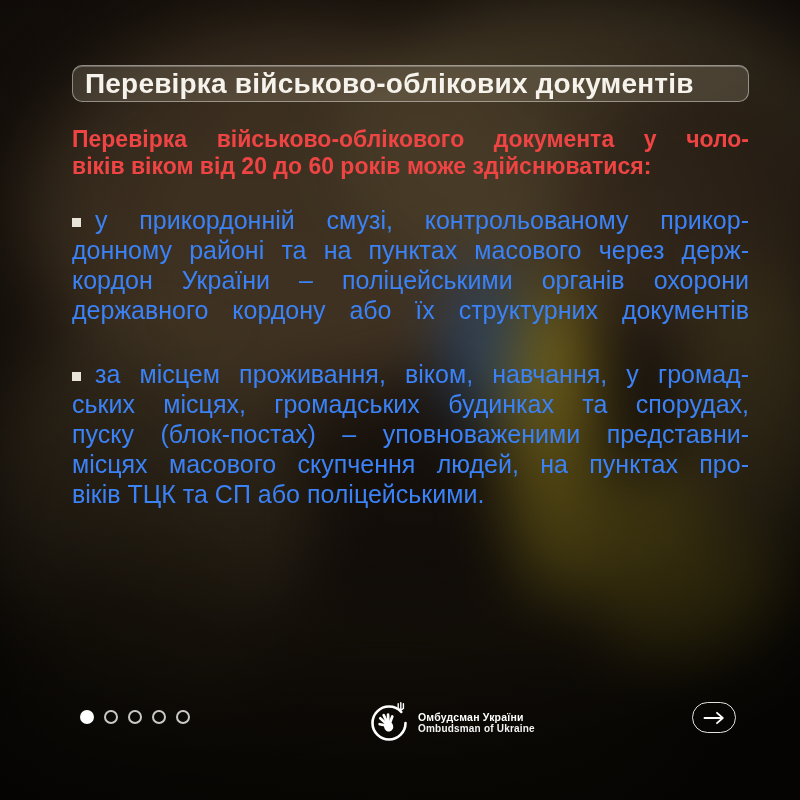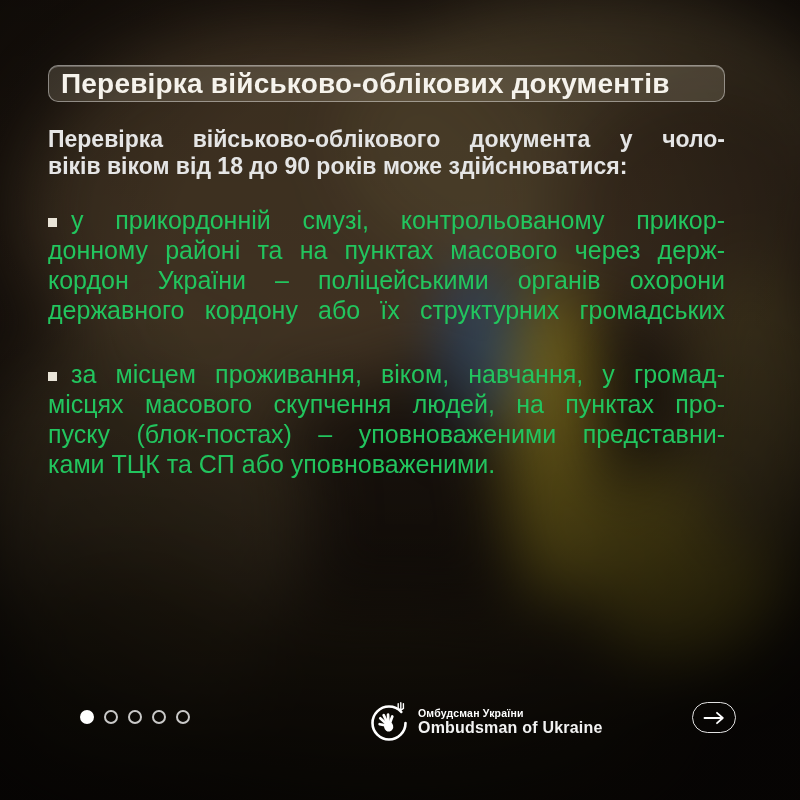--- a/index.html
+++ b/index.html
@@ -21,54 +21,54 @@
   .b8{left:720px;top:300px;width:160px;height:300px;background:#4a3d22;}
   .b9{left:150px;top:640px;width:560px;height:220px;background:#2b2113;}
   .b10{left:40px;top:600px;width:260px;height:200px;background:#352a18;}
   .vignette{
     position:absolute;inset:0;
     background:
       linear-gradient(rgba(0,0,0,.18), rgba(0,0,0,.10) 40%, rgba(0,0,0,.45) 88%),
       radial-gradient(ellipse 75% 65% at 48% 32%, rgba(0,0,0,0) 35%, rgba(0,0,0,.30) 72%, rgba(0,0,0,.62) 100%);
   }
   
-  .content{position:absolute;left:48px;top:0;width:677px;color:#dbd5c6;}
+  .content{position:absolute;left:72px;top:0;width:677px;color:#dbd5c6;}
   .title-banner{
     margin-top:65px;height:37px;box-sizing:border-box;
     display:flex;align-items:center;
     padding:0 12px;border-radius:10px;
     background:rgba(196,184,158,.20);
     border:1.5px solid rgba(255,255,255,.42);
     box-shadow:inset 0 1px 0 rgba(255,255,255,.25);
   }
   .title-banner span{
     font-size:28px;font-weight:bold;color:#f6f3ec;letter-spacing:.2px;white-space:nowrap;
   }
-  .intro{margin-top:24px;font-weight:bold;font-size:23px;line-height:27px;color:#e5e5e5;}
-  .para{margin-top:0;font-size:25px;line-height:30px;color:#22c55e;}
+  .intro{margin-top:24px;font-weight:bold;font-size:23px;line-height:27px;color:#ef4444;}
+  .para{margin-top:0;font-size:25px;line-height:30px;color:#3b82f6;}
   .para.first{margin-top:25px;}
   .para.second{margin-top:34px;}
   .line{white-space:normal;}
   .jline{text-align:justify;text-align-last:justify;}
   .sq{
     display:inline-block;width:9px;height:9px;background:#e9e4d8;
     margin-right:14px;margin-bottom:2px;vertical-align:baseline;
   }
   
   .footer{position:absolute;left:8px;top:695px;width:800px;height:60px;}
   .dots{position:absolute;left:72px;top:15px;display:flex;gap:10px;}
   .dot{
     width:14px;height:14px;border-radius:50%;box-sizing:border-box;
     border:2px solid rgba(255,255,255,.78);background:transparent;cursor:pointer;
   }
   .dot.filled{background:#ffffff;border-color:#ffffff;}
   .logo{position:absolute;left:361px;top:7px;display:flex;align-items:center;}
   .logo-text{margin-left:9px;color:#ffffff;}
   .logo-text .l1{font-size:10.5px;font-weight:bold;letter-spacing:.2px;}
-  .logo-text .l2{font-size:16px;font-weight:bold;letter-spacing:.2px;color:rgba(255,255,255,.95);}
+  .logo-text .l2{font-size:10px;font-weight:bold;letter-spacing:.2px;color:rgba(255,255,255,.95);}
   .arrow-btn{
     position:absolute;right:72px;top:7px;width:44px;height:31px;box-sizing:border-box;
     border:1.5px solid rgba(255,255,255,.88);border-radius:16px;
     display:flex;align-items:center;justify-content:center;cursor:pointer;background:transparent;
   }
 </style>
 </head>
 <body>
 
 <div class="card">
@@ -88,35 +88,36 @@
   <div class="vignette"></div>
 
   <div class="content">
 
     <div class="title-banner">
       <span>Перевірка військово-облікових документів</span>
     </div>
 
     <div class="intro">
       <div class="line jline">Перевірка військово-облікового документа у чоло-</div>
-      <div class="line">віків віком від 18 до 90 років може здійснюватися:</div>
+      <div class="line">віків віком від 20 до 60 років може здійснюватися:</div>
     </div>
 
     <div class="para first">
       <div class="line jline"><span class="sq"></span><span>у прикордонній смузі, контрольованому прикор-</span></div>
       <div class="line jline">донному районі та на пунктах масового через держ-</div>
       <div class="line jline">кордон України – поліцейськими органів охорони</div>
-      <div class="line jline">державного кордону або їх структурних громадських</div>
+      <div class="line jline">державного кордону або їх структурних документів</div>
     </div>
 
     <div class="para second">
       <div class="line jline"><span class="sq"></span><span>за місцем проживання, віком, навчання, у громад-</span></div>
+      <div class="line jline">ських місцях, громадських будинках та спорудах,</div>
+      <div class="line jline">пуску (блок-постах) – уповноваженими представни-</div>
       <div class="line jline">місцях масового скупчення людей, на пунктах про-</div>
-      <div class="line jline">пуску (блок-постах) – уповноваженими представни-</div>
-      <div class="line">ками ТЦК та СП або уповноваженими.</div>
+      <div class="line">віків ТЦК та СП або поліцейськими.</div>
     </div>
 
   </div>
 
   <div class="footer">
 
     <div class="dots">
       <span class="dot filled"></span>
       <span class="dot"></span>
       <span class="dot"></span>

